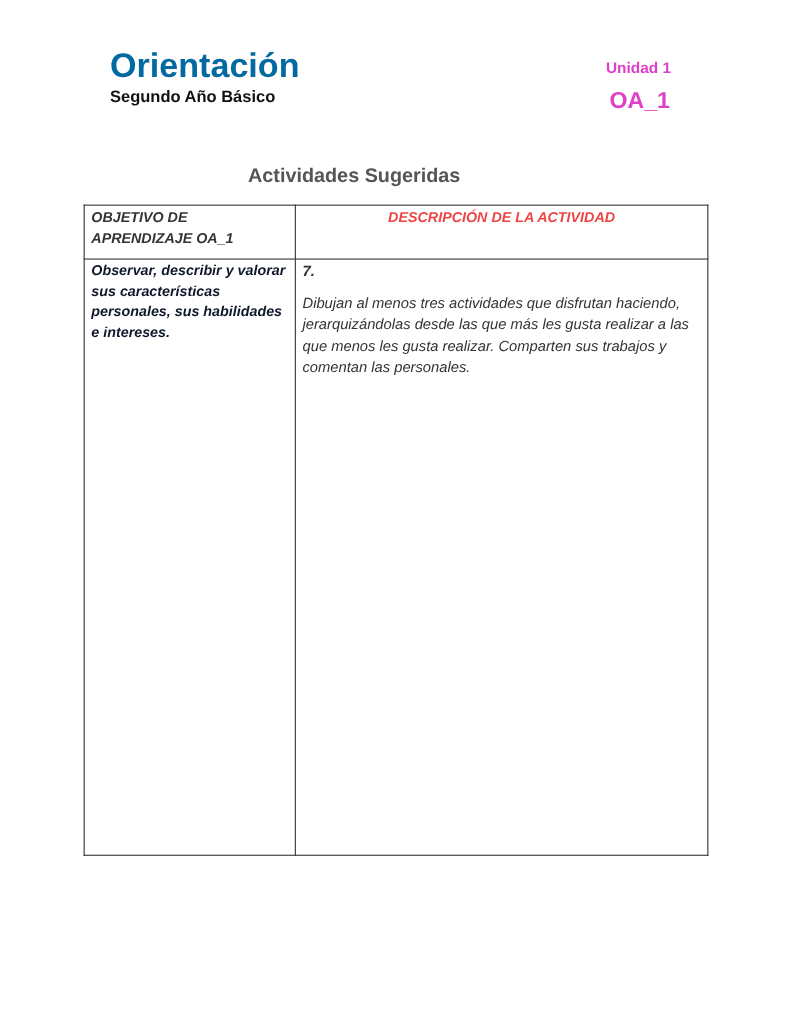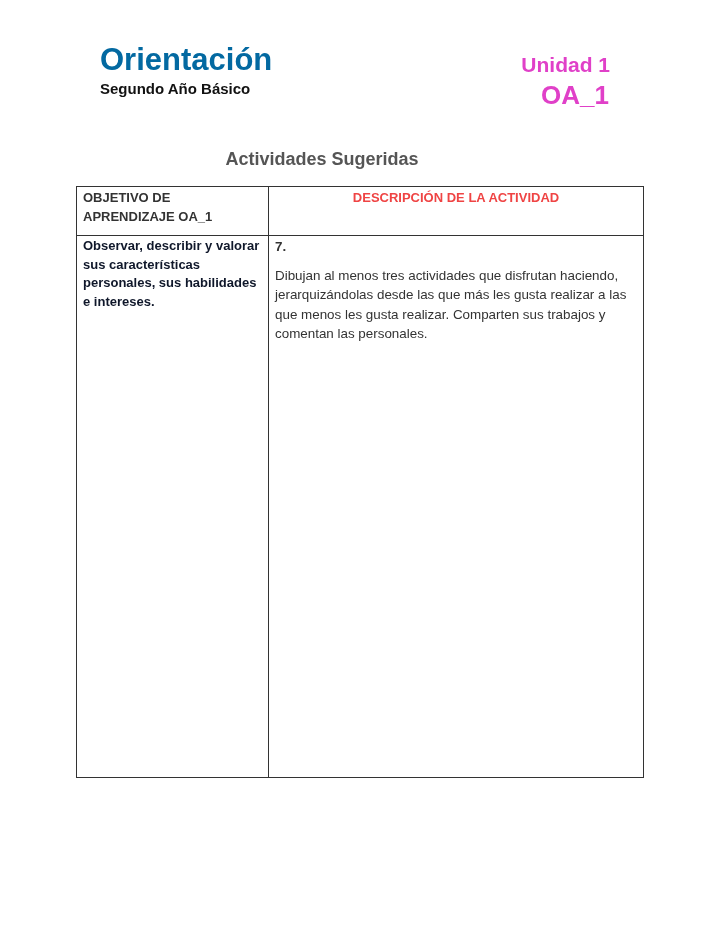--- a/index.html
+++ b/index.html
@@ -1,25 +1,25 @@
 <!DOCTYPE html>
 <html><head>
 <meta charset="utf-8">
 <style>
   html, body { margin: 0; padding: 0; background: #ffffff; }
   body { width: 720px; height: 932px; position: relative; overflow: hidden;
          font-family: "Liberation Sans", sans-serif; color: #222; }
   .title { position: absolute; left: 100px; top: 42px; font-size: 31px; font-weight: bold; color: #0369a1; }
   .subtitle { position: absolute; left: 100px; top: 80px; font-size: 15px; font-weight: bold; color: #111; }
-  .unit { position: absolute; right: 110px; top: 53px; font-size: 21px; font-weight: bold; color: #e040c8; text-align: right; }
-  .oa { position: absolute; right: 111px; top: 80px; font-size: 26px; font-weight: bold; color: #e040c8; text-align: right; }
+  .unit { position: absolute; right: 110px; top: 53px; font-size: 14px; font-weight: bold; color: #e040c8; text-align: right; }
+  .oa { position: absolute; right: 111px; top: 80px; font-size: 21px; font-weight: bold; color: #e040c8; text-align: right; }
   .section-title { position: absolute; left: 0; width: 644px; top: 149px; text-align: center;
                    font-size: 18px; font-weight: bold; color: #555; }
   table.act { position: absolute; left: 76px; top: 186px; width: 568px; border-collapse: collapse; }
-  table.act td { border: 1.5px solid #333; vertical-align: top; padding: 1px 6px; }
+  table.act td { border: 1.5px solid #333; vertical-align: top; padding: 1px 6px; font-style: italic; }
   .h1 { width: 179px; height: 46px; font-size: 13px; font-weight: bold; color: #333; line-height: 19px; }
   .h2 { font-size: 13px; font-weight: bold; color: #ef4444; text-align: center; line-height: 19px; }
   .c1 { height: 539px; font-size: 13px; font-weight: bold; color: #0f172a; line-height: 18.5px; }
   .c2 { font-size: 13.4px; color: #333; line-height: 19.5px; }
   .num { font-weight: bold; margin-bottom: 9px; }
 </style>
 </head>
 <body>
 
 <div class="title">Orientación</div>

